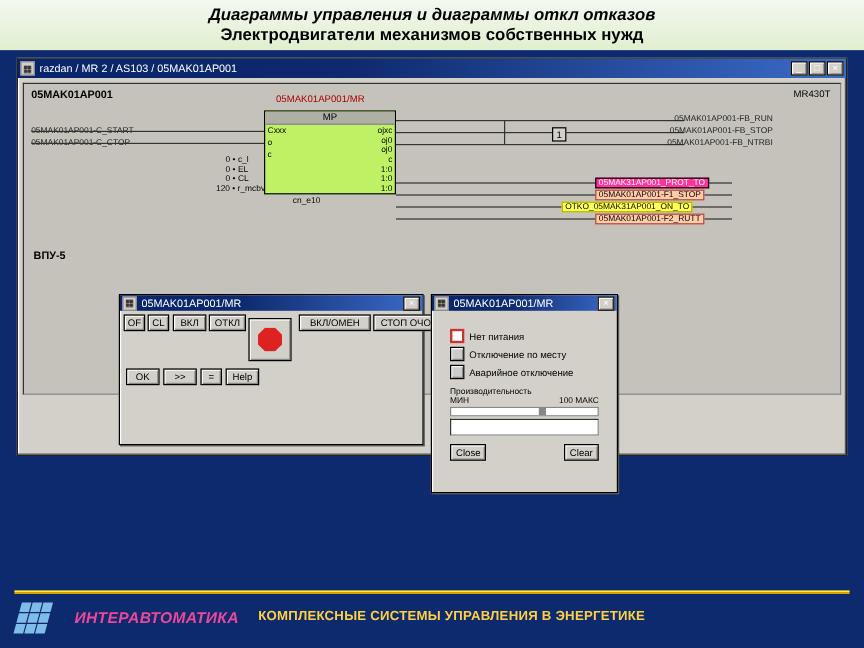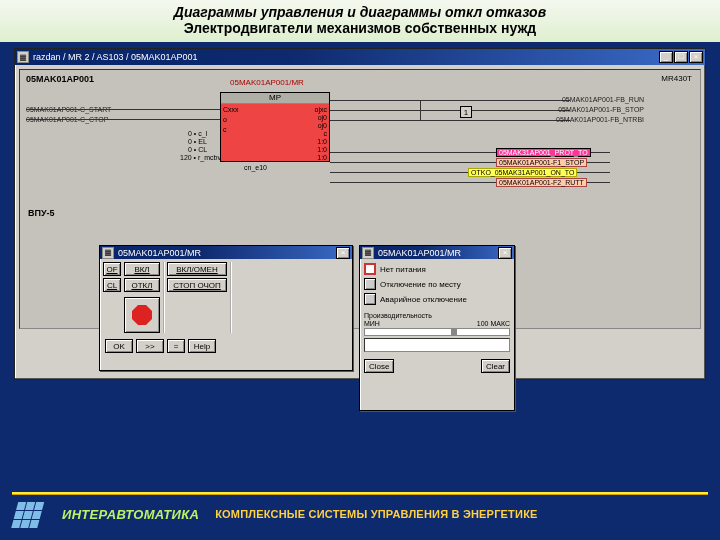--- a/index.html
+++ b/index.html
@@ -53,21 +53,21 @@
     margin: 4px;
     height: 260px;
     background: #c4c2ba;
     border: 1px inset #888;
     font-size: 8px;
   }
   .diag-top-label { position:absolute; left:6px; top:4px; font-weight:bold; font-size:9px; }
   .diag-center-label { position:absolute; left:210px; top:8px; color:#a00; font-size:8px; }
   .block-mp {
     position:absolute; left:200px; top:22px; width:110px; height:70px;
-    border:1px solid #000; background:#ef4444;
+    border:1px solid #000; background:#bef264;
   }
   .block-mp .hdr { background:#b0afa6; height:11px; text-align:center; font-size:8px; border-bottom:1px solid #888; }
   .block-mp .pins { position:relative; height:58px; font-size:7px; }
   .pin-left { position:absolute; left:2px; }
   .pin-right { position:absolute; right:2px; }
   .sig-left { position:absolute; left:6px; font-size:7px; color:#222;}
   .sig-right { position:absolute; right:56px; font-size:7px; color:#222;}
   .wire { position:absolute; height:1px; background:#333; }
   .wire-v { position:absolute; width:1px; background:#333; }
   .one-box { position:absolute; width:12px; height:12px; border:1px solid #000; background:#d2d0c8; text-align:center; font-size:8px; line-height:11px; }
@@ -79,21 +79,21 @@
   .dlg {
     position:absolute;
     background:#d2d0c8;
     border:1px solid #000;
     box-shadow: 1px 1px 0 #555, inset 1px 1px 0 #fff;
     font-size:8px;
   }
   .dlg .titlebar { height:13px; }
   .dlg1 { left:84px; top:196px; width:254px; height:126px; }
   .dlg1 .body { display:flex; padding:3px; gap:3px; }
-  .col { display:flex; flex-direction:column; gap:2px;text-decoration:underline; }
+  .col { display:flex; flex-direction:row; gap:2px; }
   .btn {
     background:#d2d0c8; border:1px solid #000;
     box-shadow: inset 1px 1px 0 #fff, inset -1px -1px 0 #888;
     padding:1px 4px; font-size:8px; text-align:center;
     min-width:28px; height:14px; line-height:11px;
   }
   .btn.sm { min-width:18px; padding:1px 2px; }
   .btn.big { width:60px; }
   .pair { display:flex; gap:2px; align-items:center;}
   .chk { width:10px; height:10px; border:1px solid #000; background:#fff; }
@@ -102,40 +102,40 @@
   .bigicon {
     width:36px; height:36px; border:1px solid #000;
     box-shadow:inset 1px 1px 0 #fff, inset -1px -1px 0 #888;
     display:flex; align-items:center; justify-content:center;
     position:relative; margin-top:3px; background:#d2d0c8;
   }
   .stopsign { width:20px; height:20px; background:#d22; clip-path: polygon(30% 0,70% 0,100% 30%,100% 70%,70% 100%,30% 100%,0 70%,0 30%); }
   .row-btns { display:flex; gap:3px; padding:3px 5px; }
 
   .dlg2 { left:344px; top:196px; width:156px; height:166px; }
-  .dlg2 .body { padding:4px; display:flex; flex-direction:column; gap:3px;}
+  .dlg2 .body { padding:15px; display:flex; flex-direction:column; gap:3px;}
   .dlg2 .pair { gap:4px; }
   .dlg2 .chk2 { width:12px; height:12px; border:2px solid #c33; background:#fff; }
   .dlg2 .chk2g { width:12px; height:12px; border:1px solid #000; background:#ccc; box-shadow:inset 1px 1px 0 #fff, inset -1px -1px 0 #888;}
   .prog-wrap { margin-top:4px; }
   .prog-lbl { font-size:7px; margin-bottom:1px; display:flex; justify-content:space-between;}
   .prog { width:100%; height:8px; background:#fff; border:1px solid #888; position:relative;}
   .prog .bar { position:absolute; top:0; bottom:0; left:60%; width:6px; background:#888;}
   .input { width:100%; height:14px; background:#fff; border:1px inset #888; margin-top:2px;}
 
   .footer {
     position:absolute; bottom:0; left:0; right:0;
     height:54px;
     padding-top:6px;
   }
   .yellow-rule { height:3px; background:linear-gradient(#ffeb3b 50%, #d4a300 50%); margin:0 12px 6px;}
   .footer-row { display:flex; align-items:center; gap:16px; padding:0 14px;}
   .logo { width:32px; height:26px; display:flex; flex-wrap:wrap; transform:skewX(-15deg); }
   .logo span { width:8px; height:8px; background:#7fbce8; margin:0.5px;}
-  .brand { color:#bef264; font-weight:bold; font-style:italic; font-size:13px; letter-spacing:0.3px;}
+  .brand { color:#ec4899; font-weight:bold; font-style:italic; font-size:13px; letter-spacing:0.3px;}
   .tagline { color:#ffd040; font-weight:bold; font-size:11px; letter-spacing:0.2px;}
 </style>
 </head>
 <body>
 
 <div class="header">
   <div class="line1">Диаграммы управления и диаграммы откл отказов</div>
   <div class="line2">Электродвигатели механизмов собственных нужд</div>
 </div>
 

